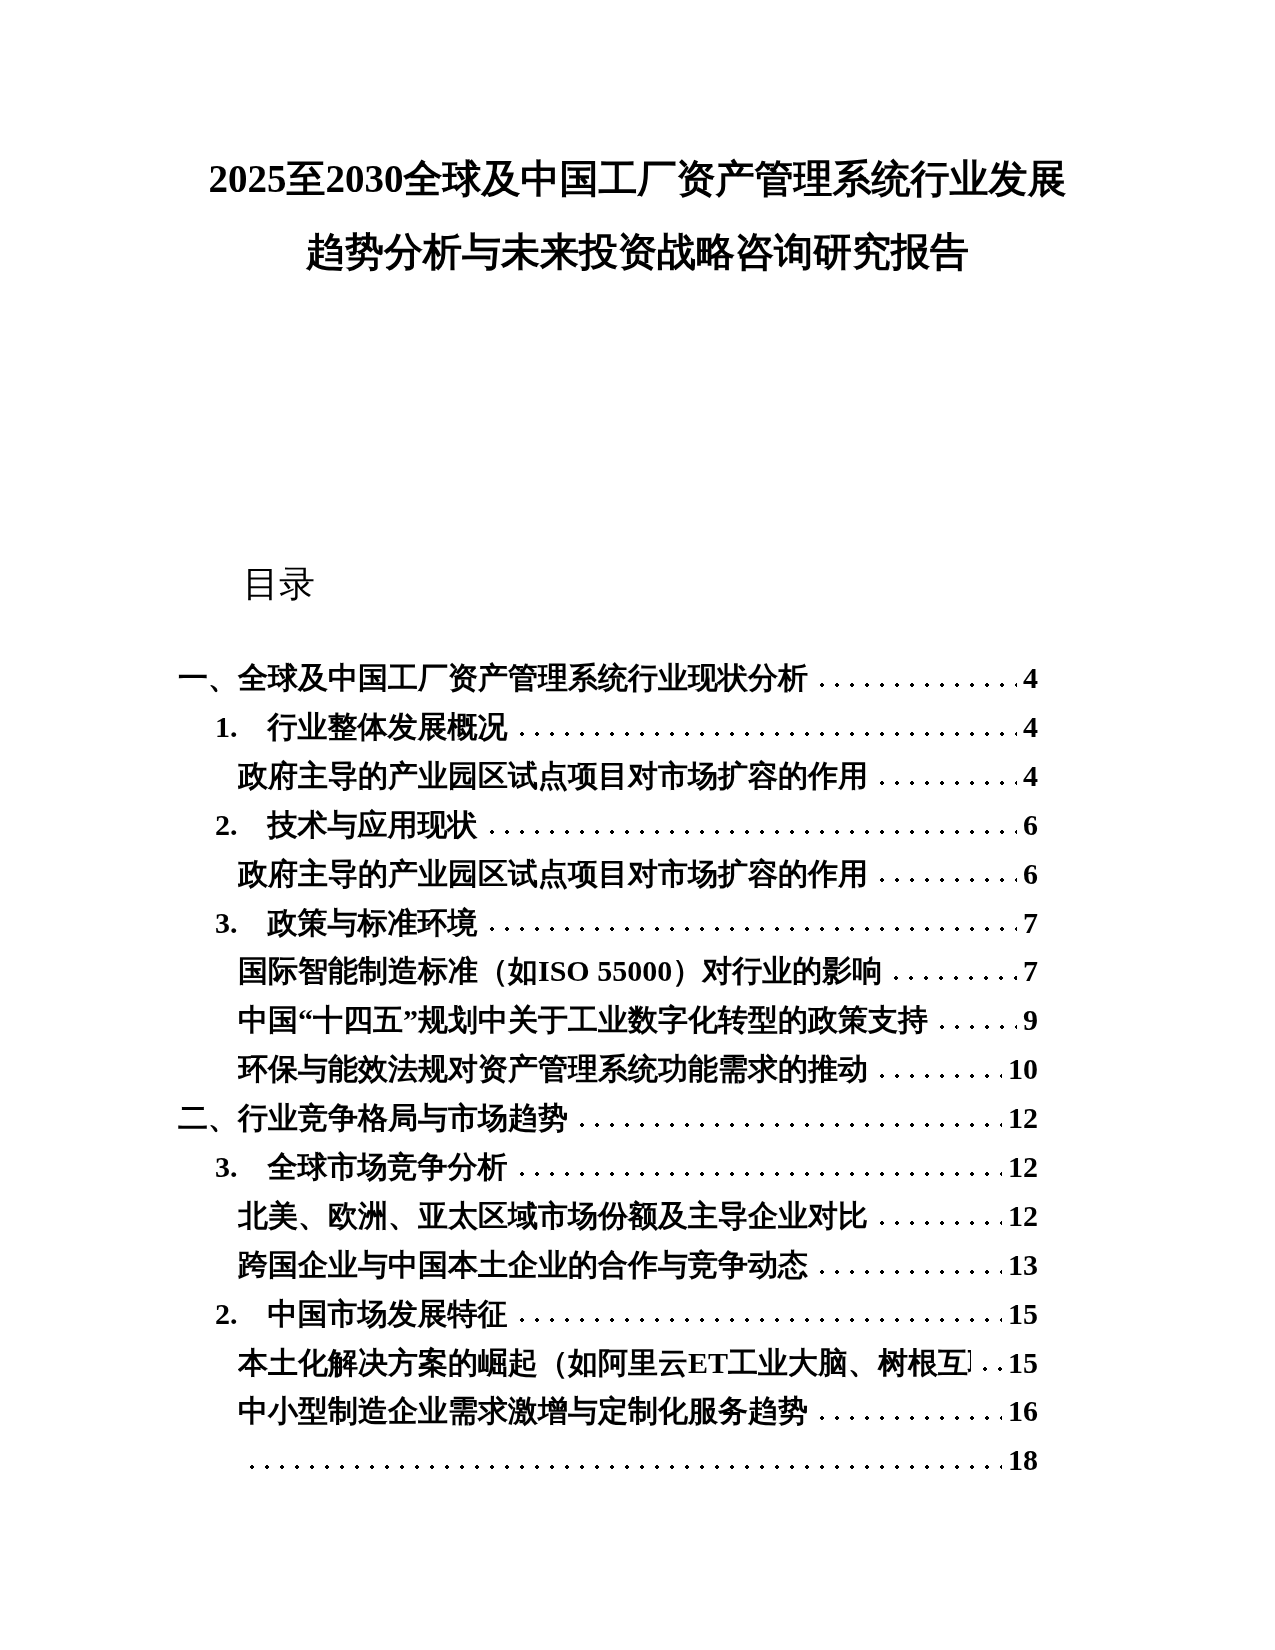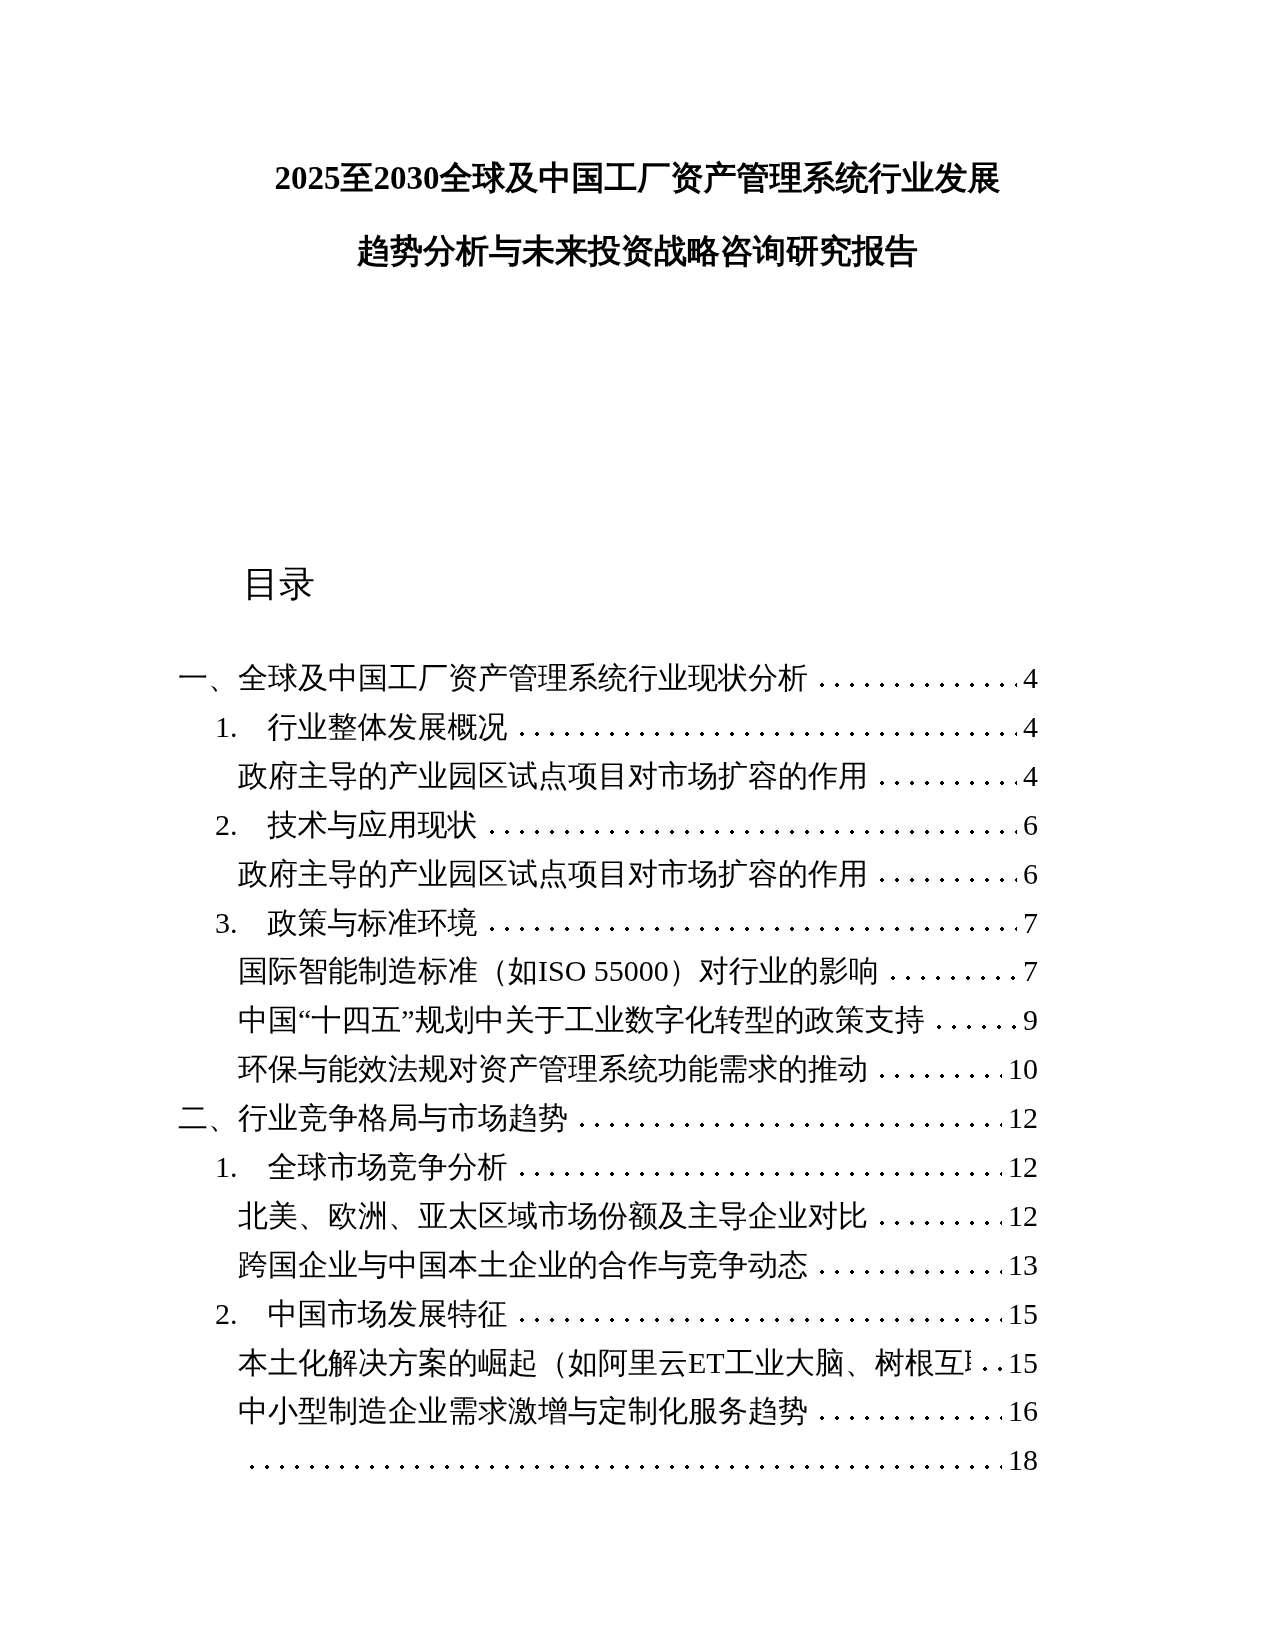--- a/index.html
+++ b/index.html
@@ -15,21 +15,21 @@
     font-family: "Liberation Serif", "DejaVu Serif", serif;
     color: #000000;
     overflow: hidden;
   }
   .title-block {
     position: absolute;
     top: 142px;
     left: 130px;
     right: 130px;
     text-align: center;
-    font-size: 33px;
+    font-size: 39px;
     font-weight: bold;
     line-height: 73px;
   }
   .toc-label {
     position: absolute;
     top: 560px;
     left: 243px;
     font-size: 36px;
     font-weight: normal;
   }
@@ -37,21 +37,21 @@
     position: absolute;
     top: 647px;
     left: 178px;
     width: 860px;
   }
   .toc-entry {
     display: flex;
     align-items: flex-end;
     height: 48.9px;
     font-size: 30px;
-    font-weight: normal;
+    font-weight: bold;
     line-height: 1.16;
   }
   .toc-entry.lvl2 { padding-left: 37px; }
   .toc-entry.lvl3 { padding-left: 60px; }
   .toc-text {
     flex: 0 1 auto;
     white-space: pre;
     overflow: hidden;
   }
   .leader {
@@ -135,21 +135,21 @@
       <span class="pagenum">10</span>
     </div>
 
     <div class="toc-entry lvl1">
       <span class="toc-text">二、行业竞争格局与市场趋势</span>
       <span class="leader"></span>
       <span class="pagenum">12</span>
     </div>
 
     <div class="toc-entry lvl2">
-      <span class="toc-text">1.　全球市场竞争分析</span>
+      <span class="toc-text">3.　全球市场竞争分析</span>
       <span class="leader"></span>
       <span class="pagenum">12</span>
     </div>
 
     <div class="toc-entry lvl3">
       <span class="toc-text">北美、欧洲、亚太区域市场份额及主导企业对比</span>
       <span class="leader"></span>
       <span class="pagenum">12</span>
     </div>
 

